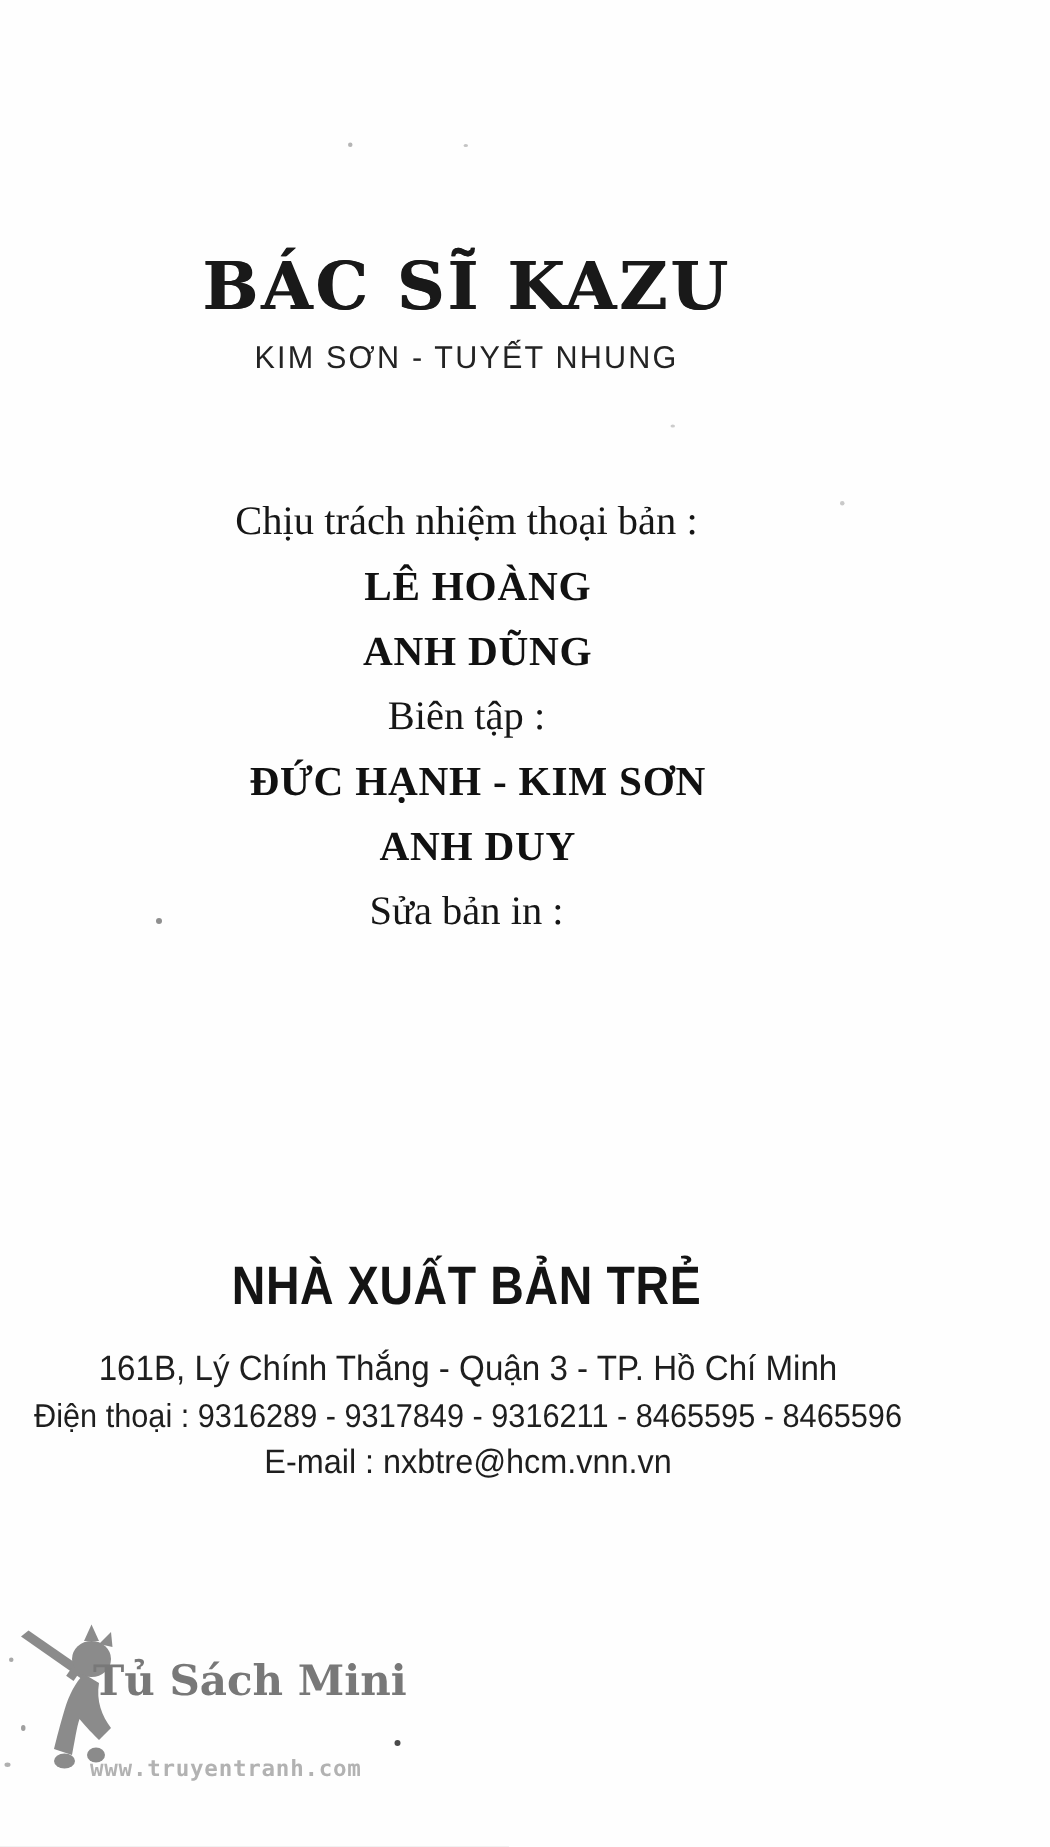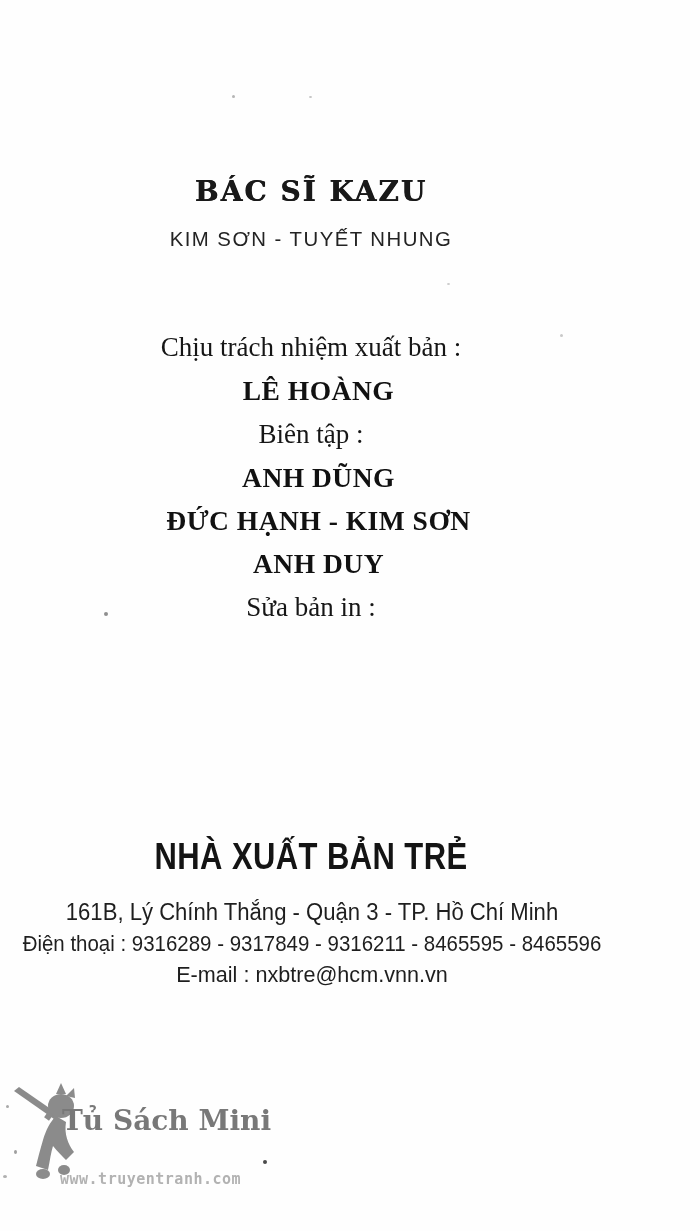--- a/index.html
+++ b/index.html
@@ -18,21 +18,21 @@
   .title-block {
     position: absolute;
     top: 166px;
     left: 0;
     width: 622px;
     text-align: center;
   }
   .book-title {
     font-family: "DejaVu Serif", serif;
     font-weight: bold;
-    font-size: 28px;
+    font-size: 44px;
     line-height: 52px;
     letter-spacing: 2px;
     color: #191919;
     text-shadow: 0.5px 0 0 #191919;
   }
   .book-authors {
     margin-top: 9px;
     font-family: "Liberation Sans", sans-serif;
     font-size: 21px;
     letter-spacing: 1.5px;
@@ -138,24 +138,24 @@
 <body>
 
 <div class="page">
 
   <div class="title-block">
     <div class="book-title">BÁC SĨ KAZU</div>
     <div class="book-authors">KIM SƠN - TUYẾT NHUNG</div>
   </div>
 
   <div class="credits">
-    <div class="credit-line label">Chịu trách nhiệm xuất bản :</div>
+    <div class="credit-line label">Chịu trách nhiệm thoại bản :</div>
     <div class="credit-line name">LÊ HOÀNG</div>
+    <div class="credit-line name">ANH DŨNG</div>
     <div class="credit-line label">Biên tập :</div>
-    <div class="credit-line name">ANH DŨNG</div>
     <div class="credit-line name">ĐỨC HẠNH - KIM SƠN</div>
     <div class="credit-line name">ANH DUY</div>
     <div class="credit-line label">Sửa bản in :</div>
   </div>
 
   <div class="publisher">
     <div class="pub-name">NHÀ XUẤT BẢN TRẺ</div>
     <div class="pub-line pub-address">161B, Lý Chính Thắng - Quận 3 - TP. Hồ Chí Minh</div>
     <div class="pub-line pub-phone">Điện thoại : 9316289 - 9317849 - 9316211 - 8465595 - 8465596</div>
     <div class="pub-line pub-email">E-mail : nxbtre@hcm.vnn.vn</div>

